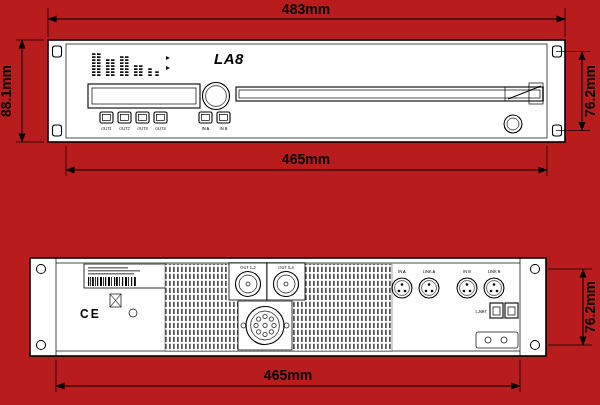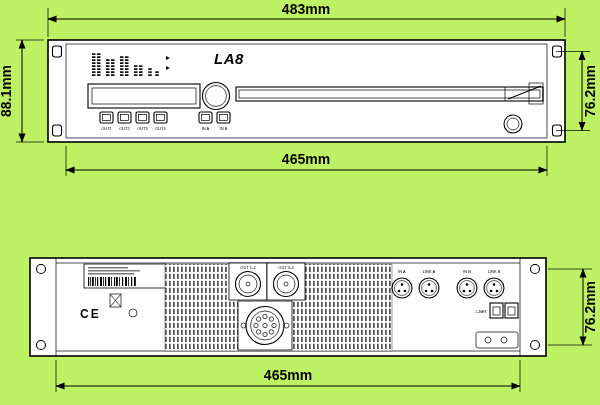--- a/index.html
+++ b/index.html
@@ -1,16 +1,16 @@
 <!DOCTYPE html>
 <html><head>
 <meta charset="utf-8">
 <style>
   html,body{margin:0;padding:0;background:#fff;}
-  .stage{position:relative;width:600px;height:405px;background:#bef264;overflow:hidden;}
+  .stage{position:relative;width:600px;height:405px;background:#b91c1c;overflow:hidden;}
   svg text{font-family:"Liberation Sans",sans-serif;fill:#000;}
   .dim{font-size:14px;font-weight:bold;}
   .micro{font-size:4px;}
   .logo{font-size:15px;font-weight:bold;font-style:italic;letter-spacing:.5px;}
   .ce{font-size:12px;font-weight:bold;letter-spacing:2px;}
   .ext{stroke:#000;stroke-width:.7;}
   .dimline{stroke:#000;stroke-width:1;}
   .thin{fill:none;stroke:#000;stroke-width:.7;}
   .med{fill:none;stroke:#000;stroke-width:1.1;}
   .thick{fill:#fff;stroke:#000;stroke-width:1.6;}

